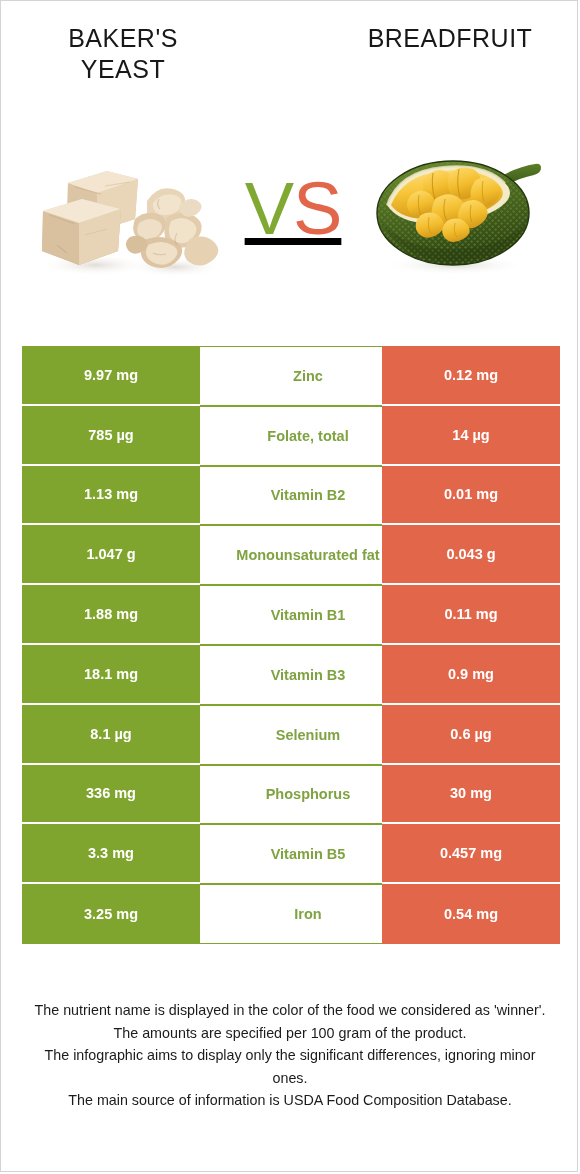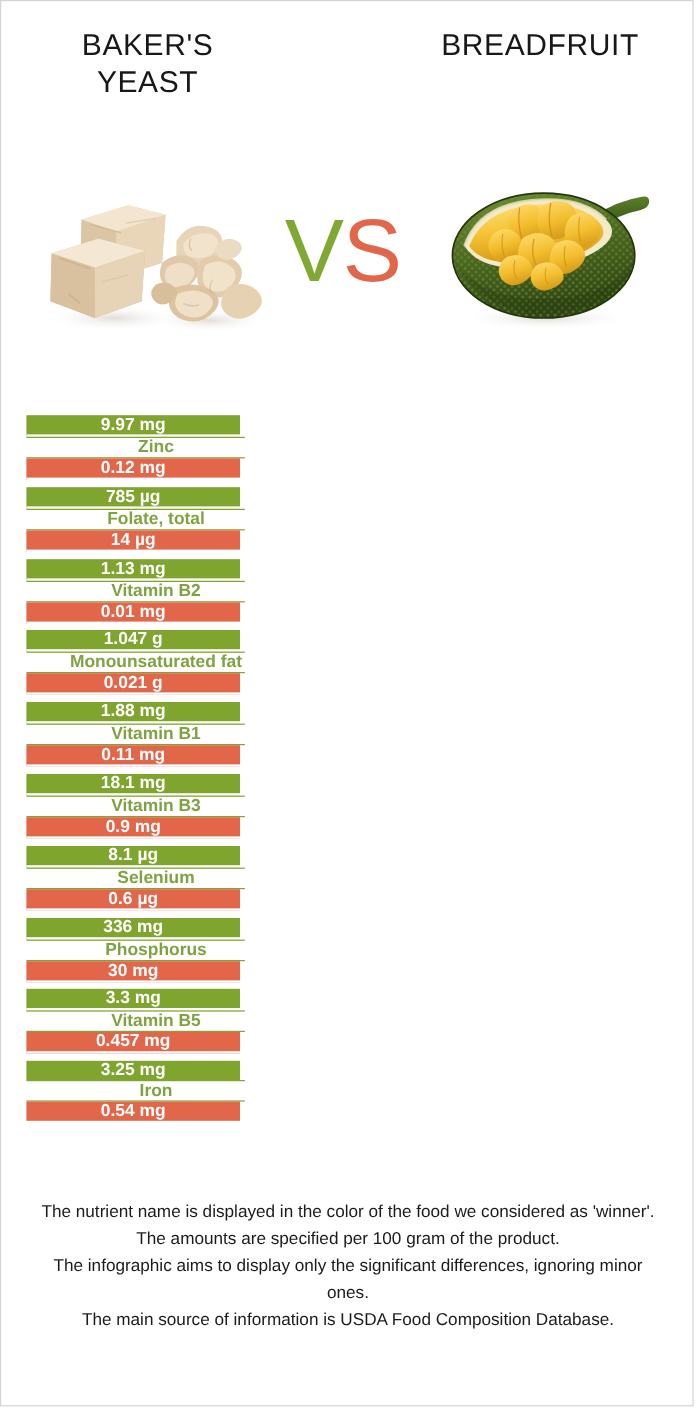--- a/index.html
+++ b/index.html
@@ -50,46 +50,46 @@
   .food-img {
     position: absolute;
     top: 0;
   }
   .yeast-wrap { left: 34px;  width: 190px; height: 140px; }
   .fruit-wrap { right: 22px; width: 190px; height: 140px; }
 
   
   .vs {
     position: absolute;
-    left: 215px;
+    left: 233px;
     top: 168px;
     width: 118px;
-    text-align: right;
+    text-align: center;
     font-size: 74px;
     line-height: 80px;
     font-weight: 400;
     letter-spacing: -1px;
     font-family: "Liberation Sans", sans-serif;
+    text-decoration: underline;
   }
   .vs .v { color: #7FA932; }
   .vs .s { color: #E2664A; }
 
   
   .table {
     position: absolute;
     left: 21px;
     top: 345px;
     width: 538px;
   }
   .row {
     display: flex;
     width: 100%;
     height: 59.8px;
     margin-bottom: 0;
-    flex-direction: column;
   }
   .cell {
     display: flex;
     align-items: center;
     justify-content: center;
     box-sizing: border-box;
     font-size: 14.5px;
     font-weight: bold;
   }
   .cell-left {
@@ -295,21 +295,21 @@
 
     <div class="row">
       <div class="cell cell-left">1.13 mg</div>
       <div class="cell cell-mid">Vitamin B2</div>
       <div class="cell cell-right">0.01 mg</div>
     </div>
 
     <div class="row">
       <div class="cell cell-left">1.047 g</div>
       <div class="cell cell-mid">Monounsaturated fat</div>
-      <div class="cell cell-right">0.021 g</div>
+      <div class="cell cell-right">0.043 g</div>
     </div>
 
     <div class="row">
       <div class="cell cell-left">1.88 mg</div>
       <div class="cell cell-mid">Vitamin B1</div>
       <div class="cell cell-right">0.11 mg</div>
     </div>
 
     <div class="row">
       <div class="cell cell-left">18.1 mg</div>

